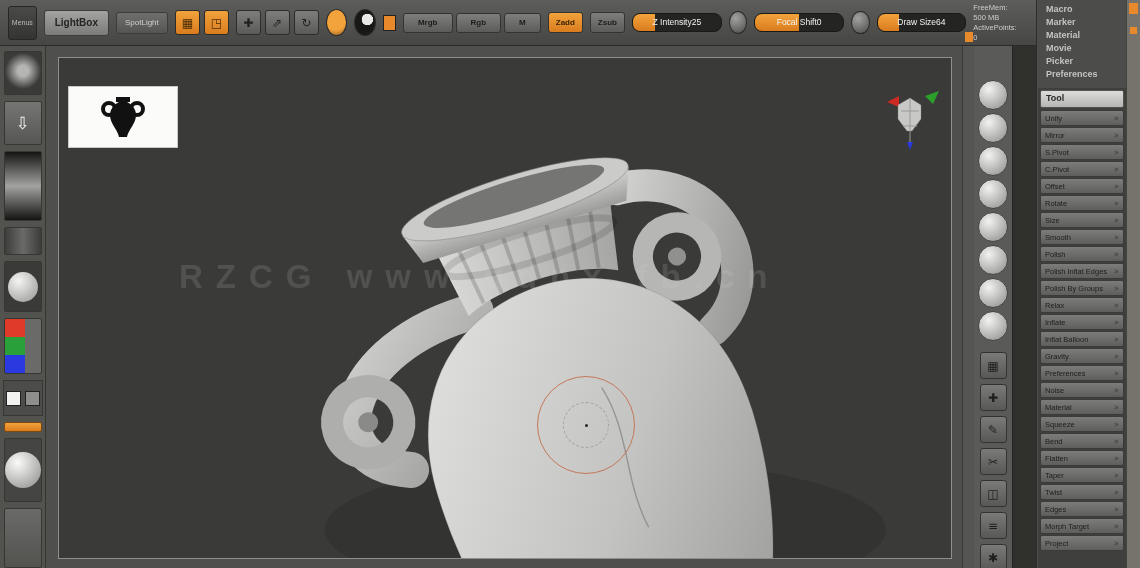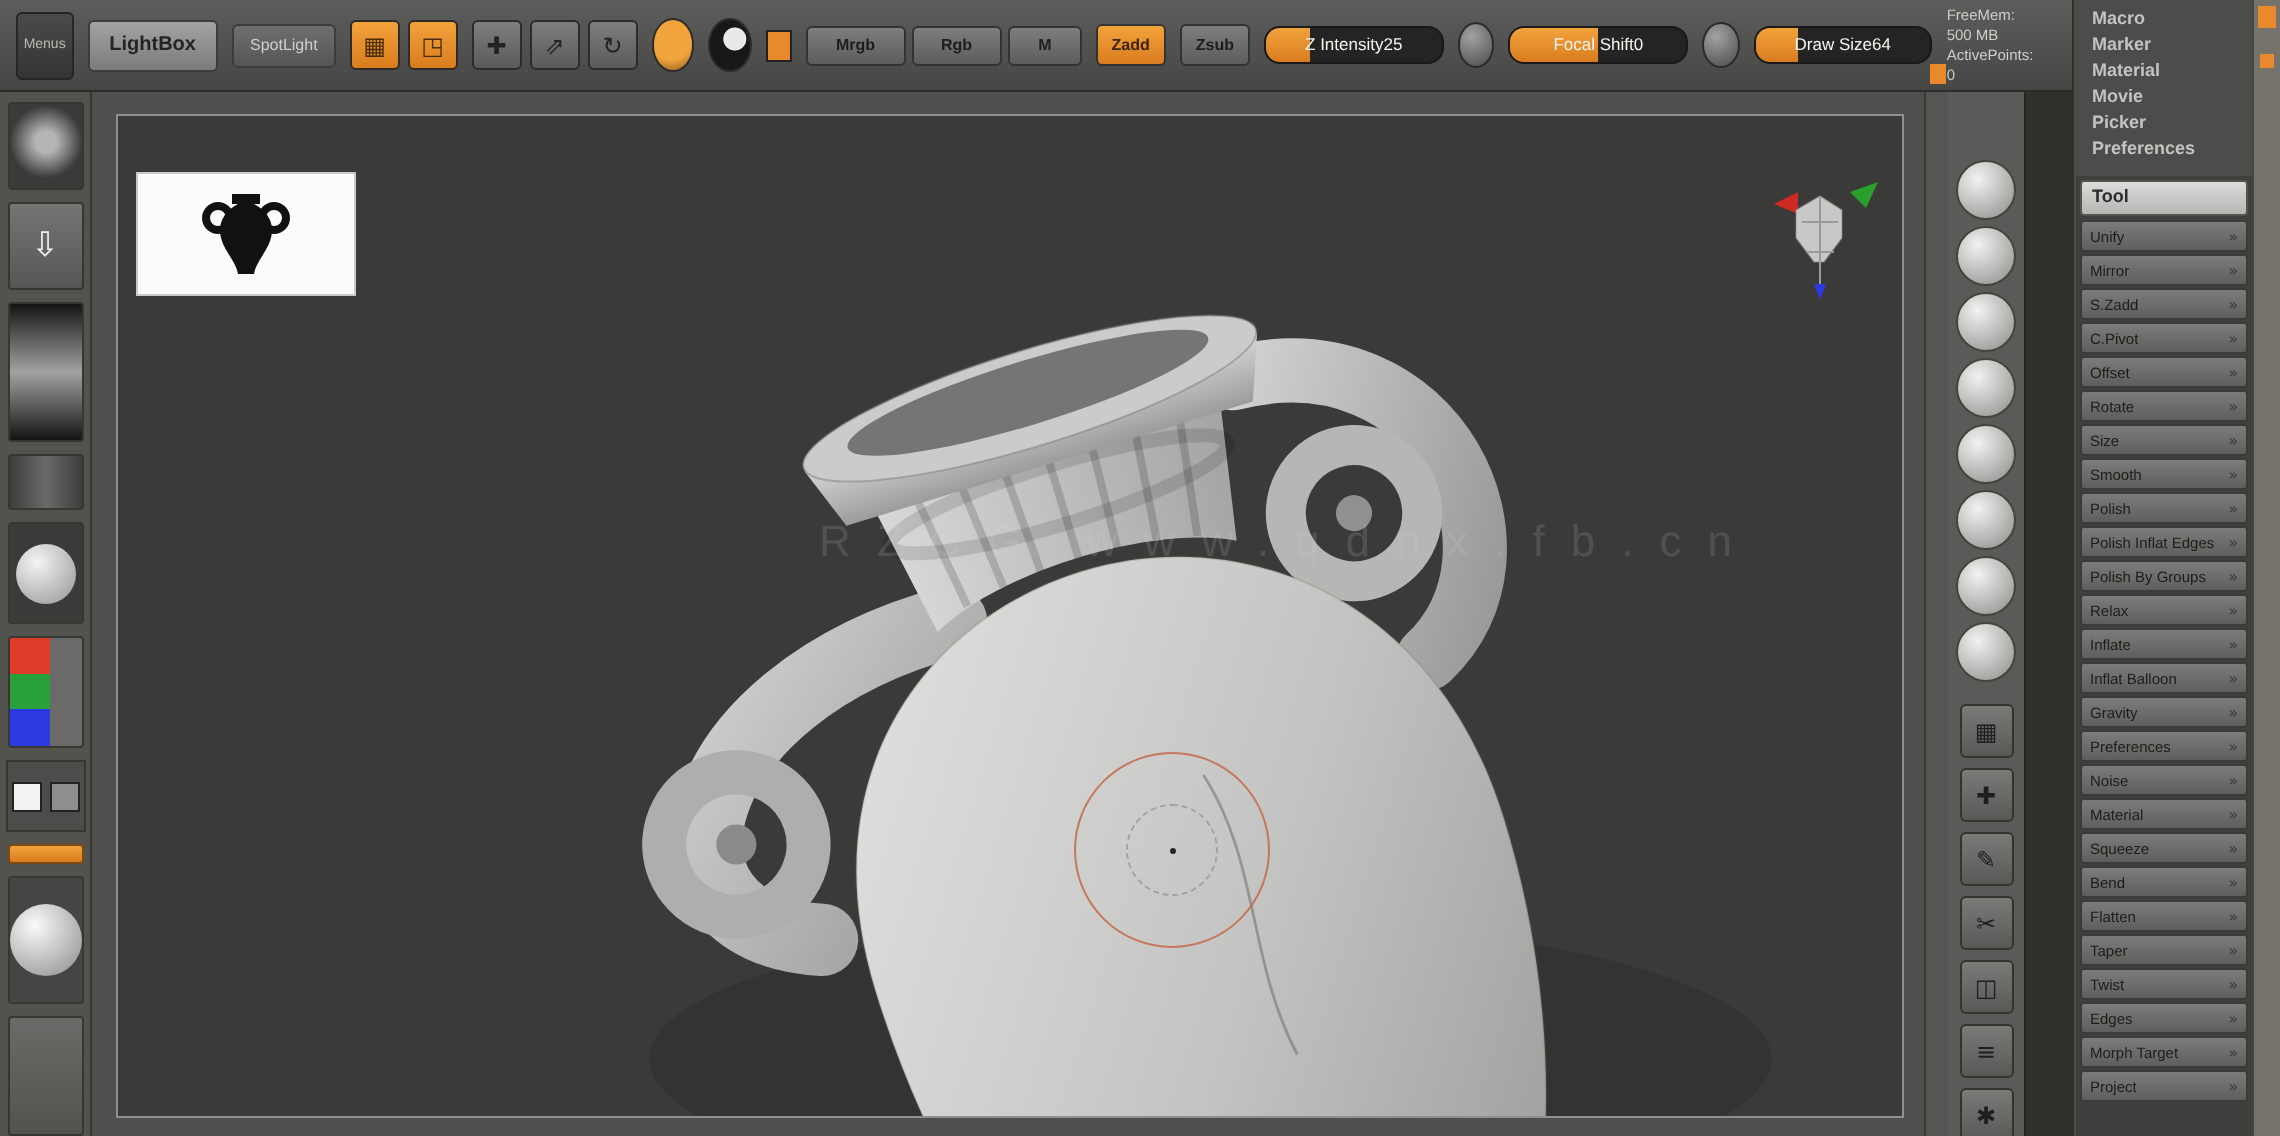--- a/index.html
+++ b/index.html
@@ -67,21 +67,21 @@
   .t-ball{height:64px;background:#454543;display:flex;align-items:center;justify-content:center;}
   .t-ball .ball{width:36px;height:36px;border-radius:50%;
             background:radial-gradient(circle at 35% 30%,#fafaf8,#8a8a88);}
   .t-part{height:60px;background:linear-gradient(#6a6a68,#52524f);}
 
   
   .canvas-wrap{position:absolute;left:46px;top:46px;width:916px;height:522px;box-sizing:border-box;
                background:#4f4f4d;padding:11px 12px;}
   .canvas{position:relative;width:100%;height:100%;background:#3a3a38;border:1px solid #8f8f8d;overflow:hidden;}
   .vase-svg{position:absolute;left:0;top:0;width:100%;height:100%;}
-  .watermark{position:absolute;left:120px;top:200px;width:700px;text-align:right;font-size:22px;font-weight:normal;
+  .watermark{position:absolute;left:120px;top:200px;width:700px;text-align:left;font-size:33px;font-weight:bold;
              letter-spacing:13px;color:rgba(218,218,216,0.15);white-space:nowrap;}
   .thumb{position:absolute;left:9px;top:28px;width:108px;height:60px;background:#fbfbf9;border:1px solid #c9c9c7;
          display:flex;align-items:center;justify-content:center;}
   .gizmo{position:absolute;left:818px;top:28px;width:66px;height:66px;}
   .cursor-ring{position:absolute;left:478px;top:318px;width:96px;height:96px;border-radius:50%;
                border:1.5px solid rgba(195,110,78,.9);display:flex;align-items:center;justify-content:center;}
   .cursor-inner{width:44px;height:44px;border-radius:50%;border:1px dashed rgba(150,150,148,.75);
                 display:flex;align-items:center;justify-content:center;}
   .cursor-dot{width:3px;height:3px;border-radius:50%;background:#262624;}
 
@@ -391,21 +391,21 @@
             <span class="row-label">Unify</span>
             <span class="row-grip glyph">»</span>
           </div>
 
           <div class="panel-row">
             <span class="row-label">Mirror</span>
             <span class="row-grip glyph">»</span>
           </div>
 
           <div class="panel-row">
-            <span class="row-label">S.Zadd</span>
+            <span class="row-label">S.Pivot</span>
             <span class="row-grip glyph">»</span>
           </div>
 
           <div class="panel-row">
             <span class="row-label">C.Pivot</span>
             <span class="row-grip glyph">»</span>
           </div>
 
           <div class="panel-row">
             <span class="row-label">Offset</span>

